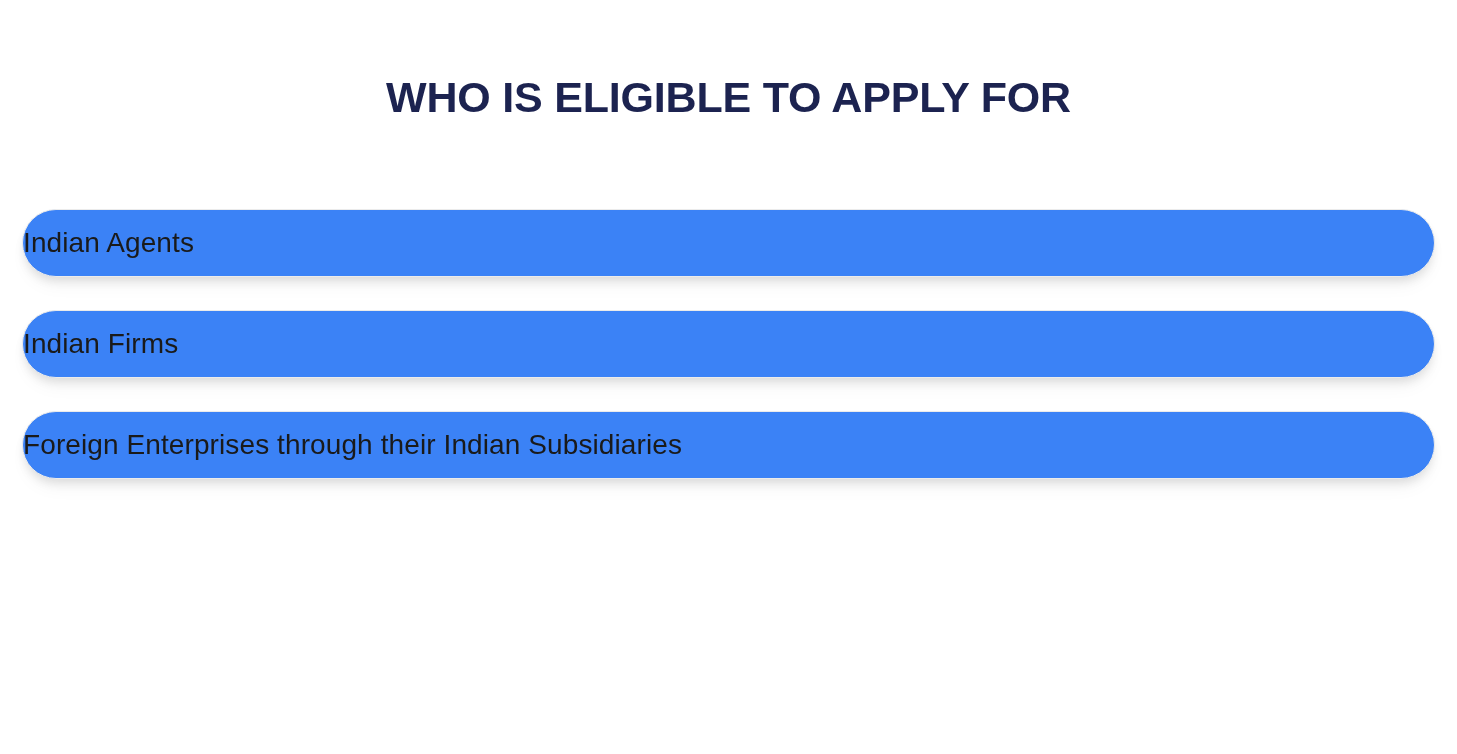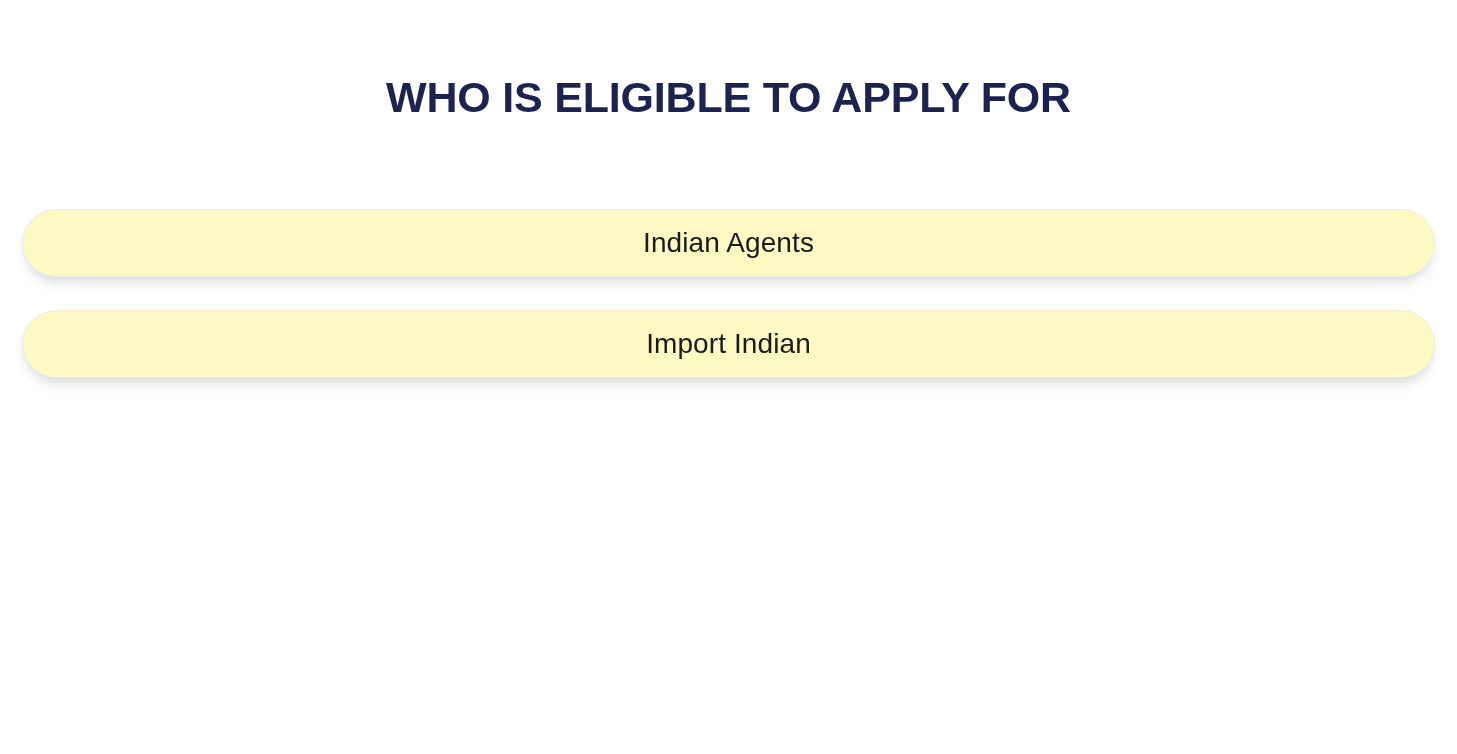--- a/index.html
+++ b/index.html
@@ -50,27 +50,26 @@
     list-style: none;
     margin: 0;
     padding: 0;
   }
 
   .option-row {
     position: relative;
     width: 1413px;
     height: 68px;
     margin: 0 0 33px 0;
-    background: #fef9c3;
+    background: #3b82f6;
     border: 1px solid #ebebeb;
     border-radius: 34px;
     box-sizing: border-box;
     display: flex;
     align-items: center;
-    justify-content: center;
     box-shadow: 0 6px 10px -2px rgba(0,0,0,0.10),
                 0 12px 20px -6px rgba(0,0,0,0.06);
     cursor: pointer;
   }
   .option-row:last-child {
     margin-bottom: 0;
   }
 
   .option-label {
     font-family: "Liberation Sans", sans-serif;
@@ -93,19 +92,22 @@
   </h1>
 
   <ul class="options-list">
 
     <li class="option-row">
       <span class="option-label">Indian Agents</span>
     </li>
 
 
     <li class="option-row">
-      <span class="option-label">Import Indian</span>
+      <span class="option-label">Indian Firms</span>
     </li>
 
+    <li class="option-row">
+      <span class="option-label">Foreign Enterprises through their Indian Subsidiaries</span>
+    </li>
 
   </ul>
 
 </div>
 
 </body></html>

